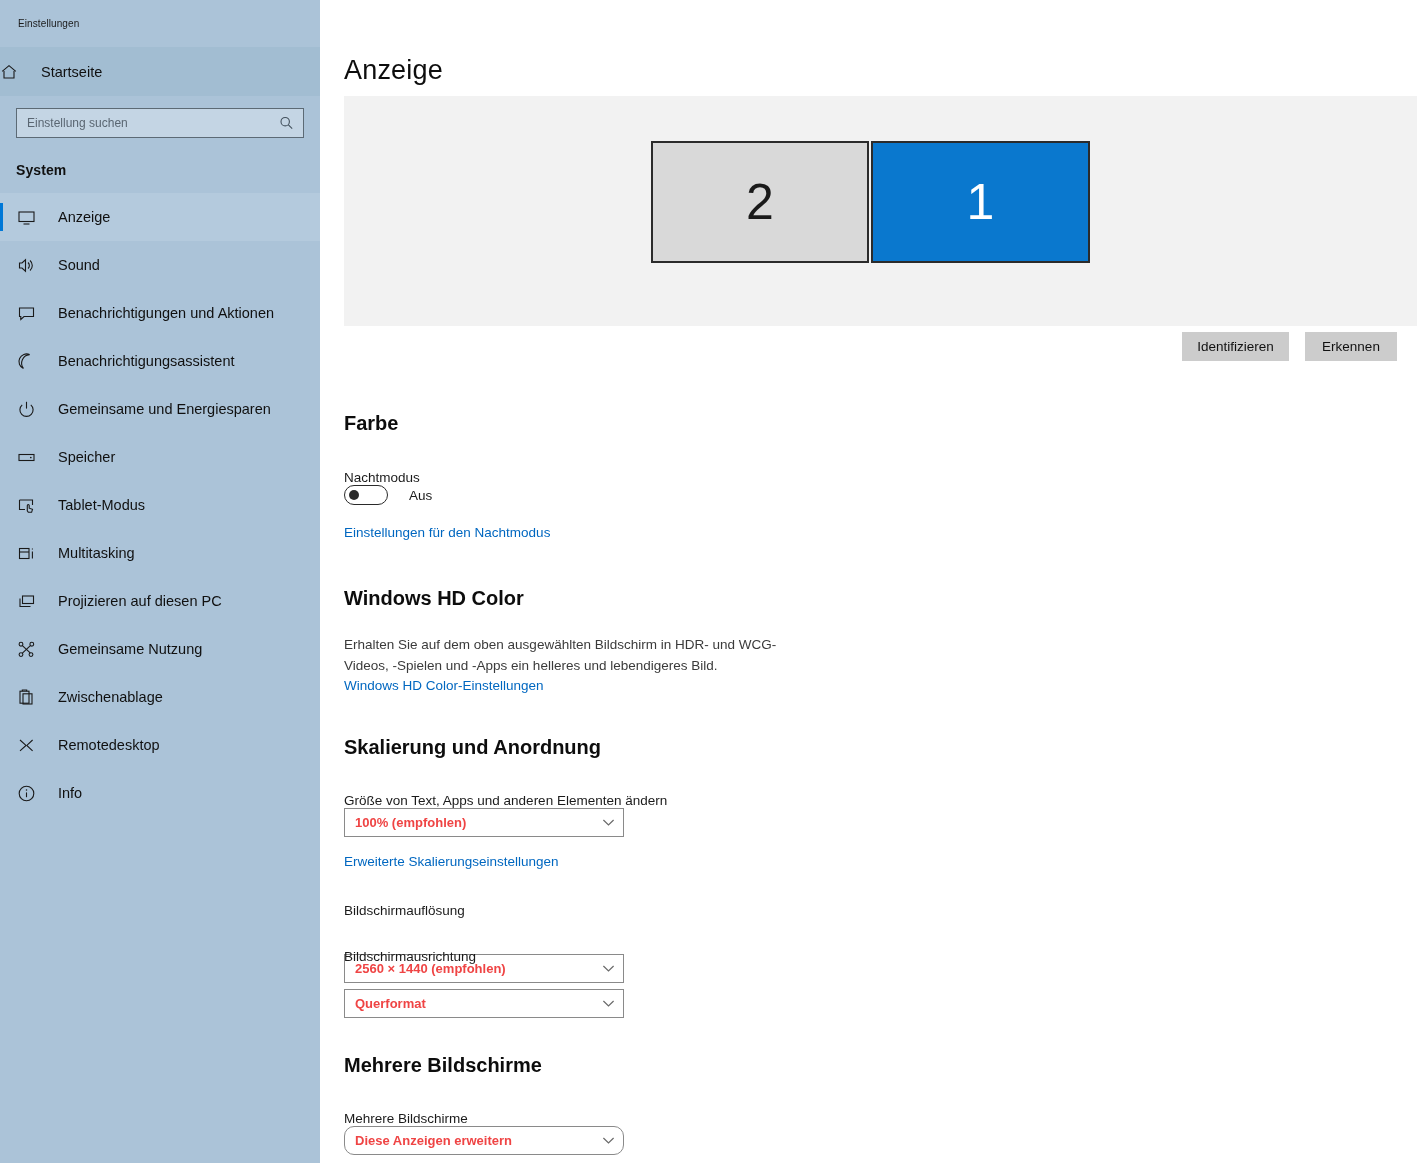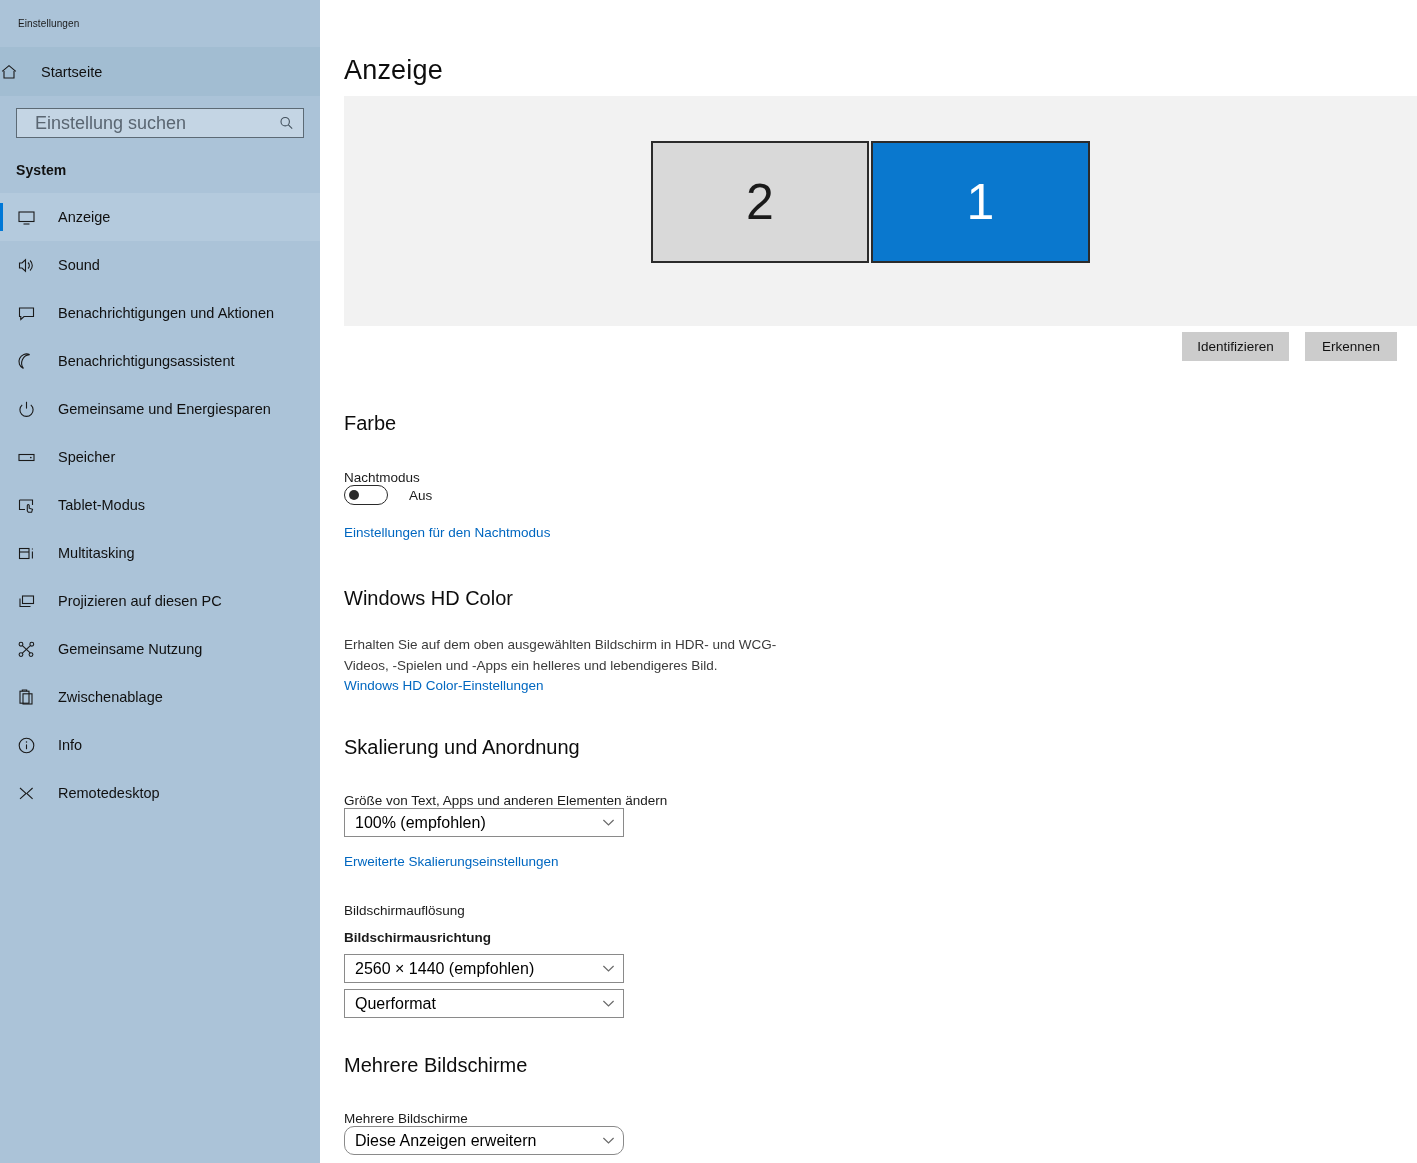--- a/index.html
+++ b/index.html
@@ -63,23 +63,23 @@
     box-sizing: border-box;
     display: flex;
     align-items: center;
     position: relative;
   }
   #search-input {
     border: none;
     background: transparent;
     outline: none;
     font-family: "Liberation Sans", sans-serif;
-    font-size: 18px;
+    font-size: 12px;
     color: #3a3a3a;
-    padding-left: 18px;
+    padding-left: 10px;
     width: 240px;
     height: 26px;
   }
   #search-input::placeholder { color: #5a6672; opacity: 1; }
   #search-icon {
     position: absolute;
     right: 9px;
     top: 50%;
     transform: translateY(-50%);
     display: flex;
@@ -185,21 +185,21 @@
     height: 29px;
     cursor: default;
   }
   #btn-identify { left: 862px; top: 332px; width: 107px; }
   #btn-detect   { left: 985px; top: 332px; width: 92px; }
 
   
   .section-h {
     position: absolute;
     font-size: 20px;
-    font-weight: normal;
+    font-weight: bold;
     color: #0d0d0d;
     left: 24px;
   }
   .field-label {
     position: absolute;
     font-size: 13.5px;
     color: #1b1b1b;
     left: 24px;
     margin-top: 10px;
   }
@@ -257,25 +257,26 @@
     width: 280px;
     height: 29px;
     background: #ffffff;
     border: 1px solid #8a8a8a;
     box-sizing: border-box;
     display: flex;
     align-items: center;
     cursor: pointer;
   }
   .dropdown .dd-text {
-    font-size: 16px;
-    color: #000000;
+    font-size: 13px;
+    color: #ef4444;
     padding-left: 10px;
     flex: 1;
     white-space: nowrap;
+    font-weight: bold;
   }
   .dropdown .dd-chevron {
     width: 30px;
     display: flex;
     align-items: center;
     justify-content: center;
   }
 </style>
 </head>
 <body>
@@ -424,36 +425,36 @@
           <rect x="6" y="5.8" width="9" height="10.2"></rect>
           <path d="M5.3 3.2 L5.3 2 L9.7 2 L9.7 3.2"></path>
         </svg>
       </span>
       <span class="nav-label">Zwischenablage</span>
     </div>
 
     <div class="nav-item">
       <span class="nav-ico">
         <svg width="19" height="19" viewBox="0 0 19 19" fill="none" stroke="#1a1a1a" stroke-width="1.1">
+          <path d="M3 4 L9 9.4 L3 14.8"></path>
+          <path d="M15.6 4 L9.8 9.4 L15.6 14.8"></path>
+        </svg>
+      </span>
+      <span class="nav-label">Remotedesktop</span>
+    </div>
+
+    <div class="nav-item">
+      <span class="nav-ico">
+        <svg width="19" height="19" viewBox="0 0 19 19" fill="none" stroke="#1a1a1a" stroke-width="1.1">
           <circle cx="9.5" cy="9.5" r="7.3"></circle>
           <path d="M9.5 8.4 L9.5 13.2"></path>
           <circle cx="9.5" cy="6.1" r="0.75" fill="#1a1a1a" stroke="none"></circle>
         </svg>
       </span>
       <span class="nav-label">Info</span>
-    </div>
-
-    <div class="nav-item">
-      <span class="nav-ico">
-        <svg width="19" height="19" viewBox="0 0 19 19" fill="none" stroke="#1a1a1a" stroke-width="1.1">
-          <path d="M3 4 L9 9.4 L3 14.8"></path>
-          <path d="M15.6 4 L9.8 9.4 L15.6 14.8"></path>
-        </svg>
-      </span>
-      <span class="nav-label">Remotedesktop</span>
     </div>
 
   </div>
 </div>
 
 <div id="main">
 
   <div id="page-title">Anzeige</div>
 
   <div id="preview-panel">
@@ -497,21 +498,21 @@
   <div class="field-label" style="top:893px;">Bildschirmauflösung</div>
   <div class="dropdown" style="top:918px;margin-top:36px;">
     <span class="dd-text">2560 × 1440 (empfohlen)</span>
     <span class="dd-chevron">
       <svg width="13" height="9" viewBox="0 0 13 9" fill="none" stroke="#6a6a6a" stroke-width="1.2">
         <path d="M1.4 2 L6.5 7 L11.6 2"></path>
       </svg>
     </span>
   </div>
 
-  <div class="field-label" style="top:920px;font-weight:bold;">Bildschirmausrichtung</div>
+  <div class="field-label" style="top:939px;">Bildschirmausrichtung</div>
   <div class="dropdown" style="top:989px;">
     <span class="dd-text">Querformat</span>
     <span class="dd-chevron">
       <svg width="13" height="9" viewBox="0 0 13 9" fill="none" stroke="#6a6a6a" stroke-width="1.2">
         <path d="M1.4 2 L6.5 7 L11.6 2"></path>
       </svg>
     </span>
   </div>
 
   <div class="section-h" style="top:1054px;">Mehrere Bildschirme</div>

